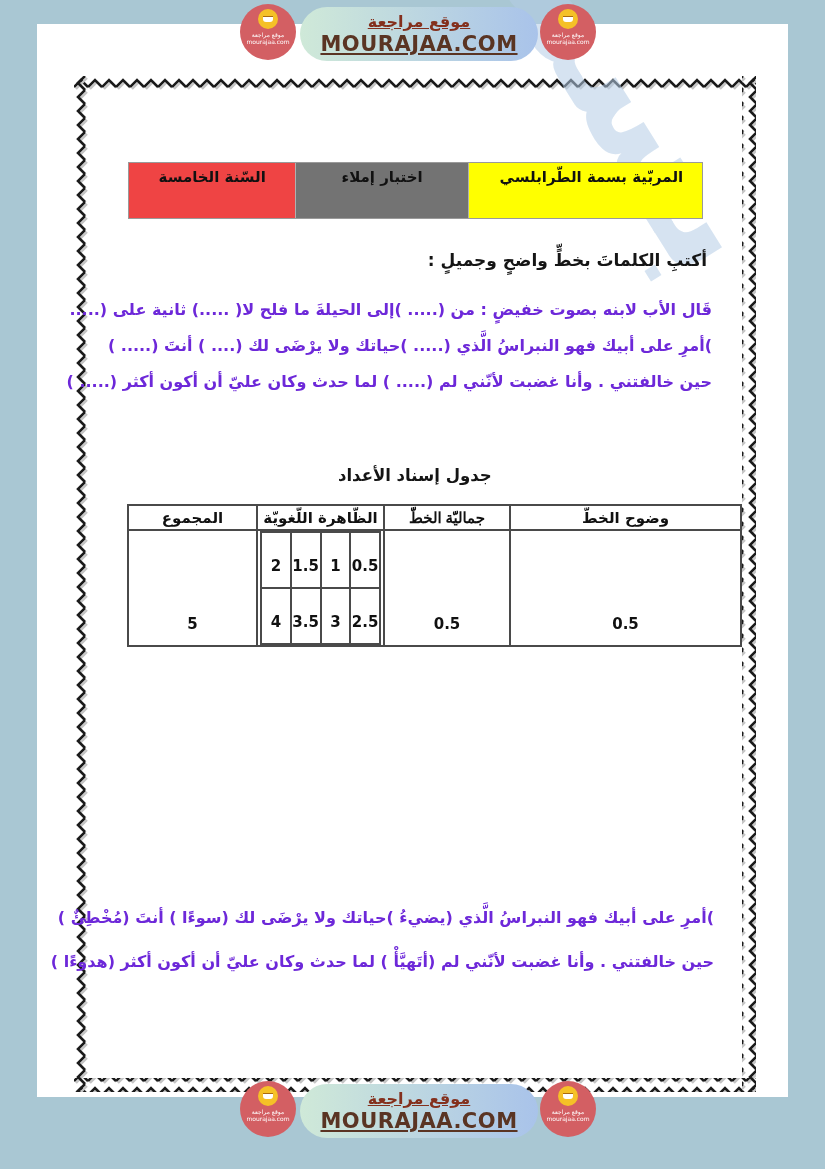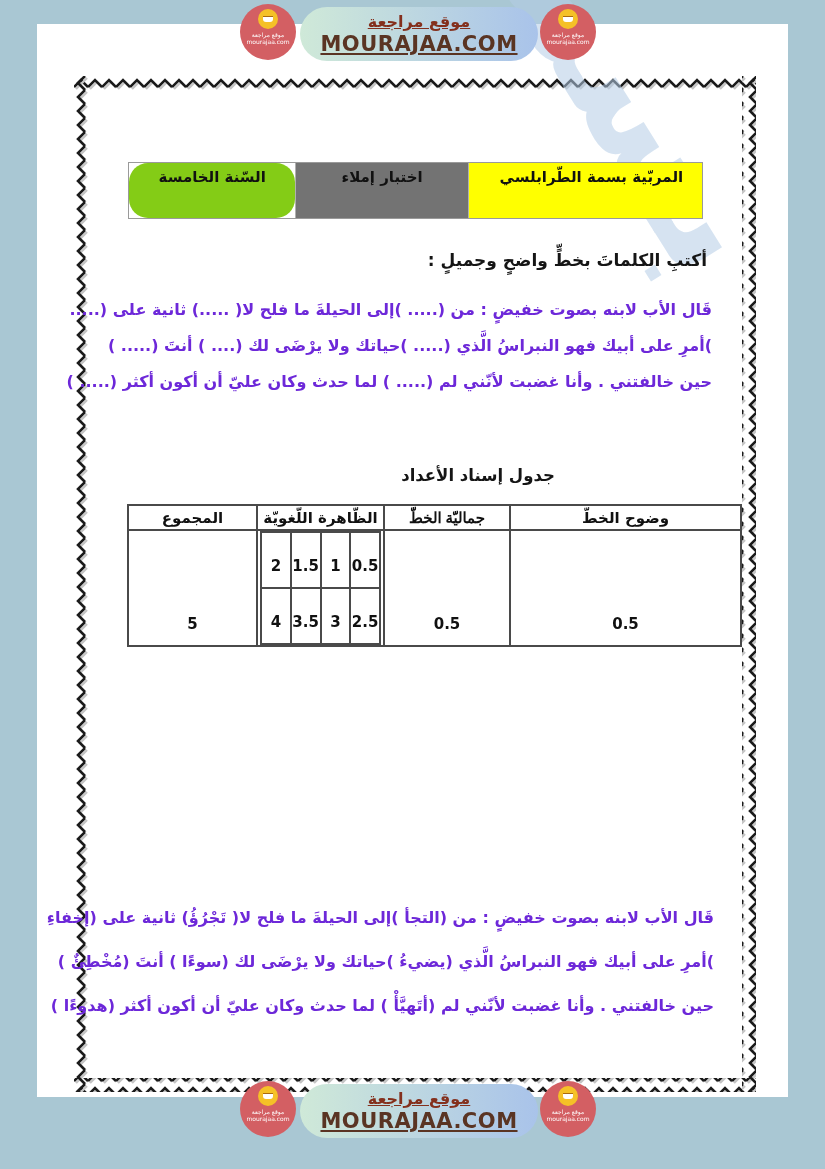--- a/index.html
+++ b/index.html
@@ -29,32 +29,32 @@
   .logo .t1 { font-size:6px; color:#ffffff; line-height:7px; margin-top:2px; direction:rtl; }
   .logo .t2 { font-size:6px; color:#ffffff; line-height:7px; }
   
   .head-table { position:absolute; left:128px; top:162px; width:575px; height:57px; z-index:2;
     display:flex; direction:rtl; border:1px solid #9a9a9a; }
   .head-cell { height:100%; text-align:center; padding-top:5px; font-weight:bold; font-size:15px; color:#111;
     border-left:1px solid #b0b0b0; direction:rtl; }
   .head-cell:last-child { border-left:none; }
   .hc-teacher { width:235px; background:#ffff00;padding-left:12px; }
   .hc-subject { width:173px; background:#737373; }
-  .hc-grade   { width:167px; background:#84cc16;border-radius:19px; }
+  .hc-grade   { width:167px; background:#ef4444; }
   
   .instruction { position:absolute; right:118px; top:250px; z-index:2; direction:rtl;
     font-size:17px; font-weight:bold; color:#151515; white-space:nowrap; }
   .para { position:absolute; z-index:2; direction:rtl; text-align:left; color:#6d28d9; font-weight:bold; }
   .para .line { font-size:16px; white-space:nowrap; }
   .exercise { left:112px; top:292px; width:600px; }
   .exercise .line { line-height:36px; }
   .answers { left:112px; top:896px; width:602px; }
   .answers .line { line-height:44px; }
   
-  .grading-title { position:absolute; left:338px; top:466px; width:280px; z-index:2; text-align:center;
+  .grading-title { position:absolute; left:338px; top:466px; width:280px; z-index:2; text-align:left;
     direction:rtl; font-size:16.5px; font-weight:bold; color:#151515; }
   table.grading { position:absolute; left:127px; top:504px; width:577px; z-index:2; direction:rtl;
     border-collapse:collapse; table-layout:fixed; }
   table.grading td { border:2px solid #4a4a4a; font-weight:bold; color:#111; text-align:center; }
   table.grading .ghead td { height:25px; font-size:15px; padding-top:1px; }
   table.grading .gbody td { height:56px; font-size:15px; vertical-align:bottom; padding-bottom:12px; }
   td.col-clarity { width:231px; } td.col-beauty { width:126px;font-family:Liberation Serif, serif; }
   td.col-phen { width:127px; } td.col-total { width:129px; }
   td.phen-cell { padding:0 !important; vertical-align:top !important; }
   table.mini { width:121px; margin:0 auto; border-collapse:collapse; direction:rtl; }
@@ -152,21 +152,20 @@
               </tr>
             </tbody>
           </table>
         </td>
         <td>5</td>
       </tr>
     </tbody>
   </table>
 
   <div class="para answers">
-    <div class="line">قَال الأب لابنه بصوت خفيضٍ : من (التجأ )إلى الحيلةَ ما فلح لا( تَجْرُؤُ)  ثانية على (إخفاءِ</div>
     <div class="line">)أمرِ على أبيك فهو النبراسُ الَّذي (يضيءُ )حياتك ولا يرْضَى لك (سوءًا ) أنتَ (مُخْطِئٌ )</div>
     <div class="line">حين خالفتني . وأنا غضبت لأنّني لم (أتَهيَّأْ ) لما حدث وكان عليّ أن أكون أكثر (هدوءًا )</div>
   </div>
 
   <div class="banner bottom">
     <div class="logo left">
       <div class="yc">
           <div class="book"></div>
         </div>
       <div class="t1">موقع مراجعة</div>

